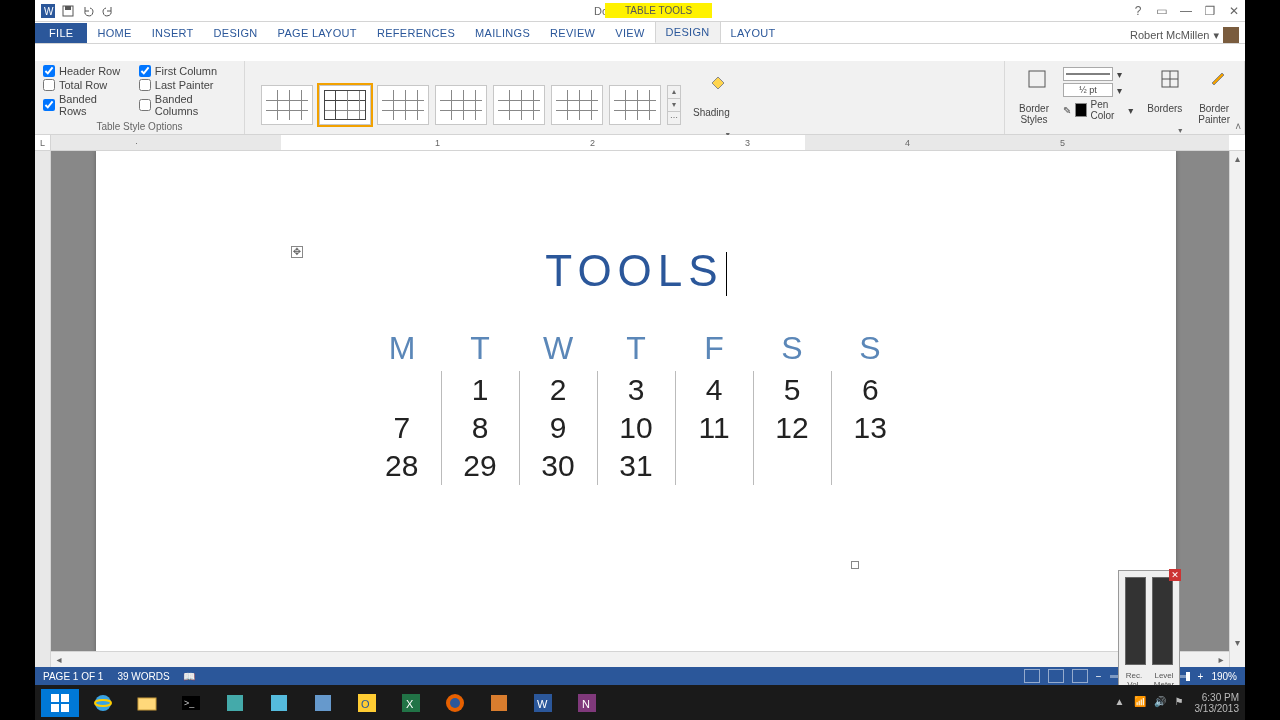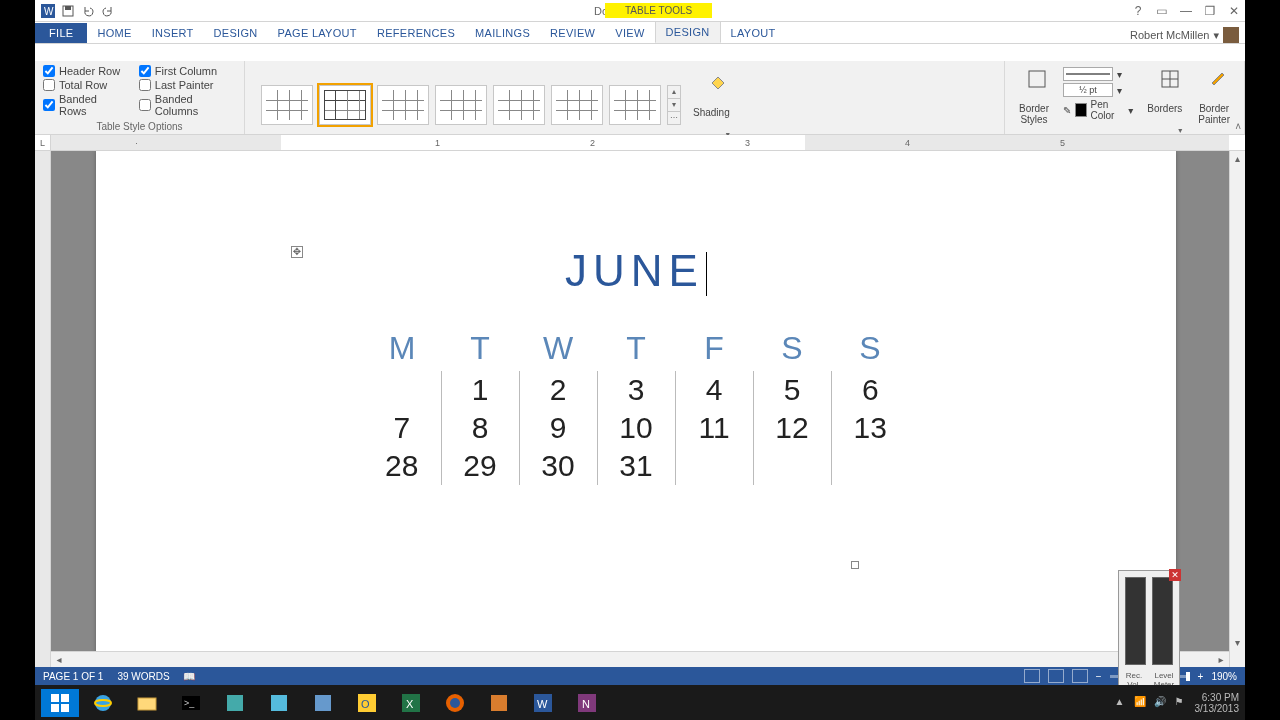--- a/index.html
+++ b/index.html
@@ -317,21 +317,21 @@
     <span class="tick" style="left:710px">3</span>
     <span class="tick" style="left:870px">4</span>
     <span class="tick" style="left:1025px">5</span>
   </div>
 
   <div class="doc-area">
     <div class="ruler-v"></div>
     <div class="page-scroll">
       <div class="page">
         <div class="table-move">✥</div>
-        <div class="cal-title"><span>JUNE</span><span class="cursor"></span></div>
+        <div class="cal-title"><span>TOOLS</span><span class="cursor"></span></div>
         <table class="calendar">
           <thead>
               <tr>
             <th>M</th>
             <th>T</th>
             <th>W</th>
             <th>T</th>
             <th>F</th>
             <th>S</th>
             <th>S</th>

